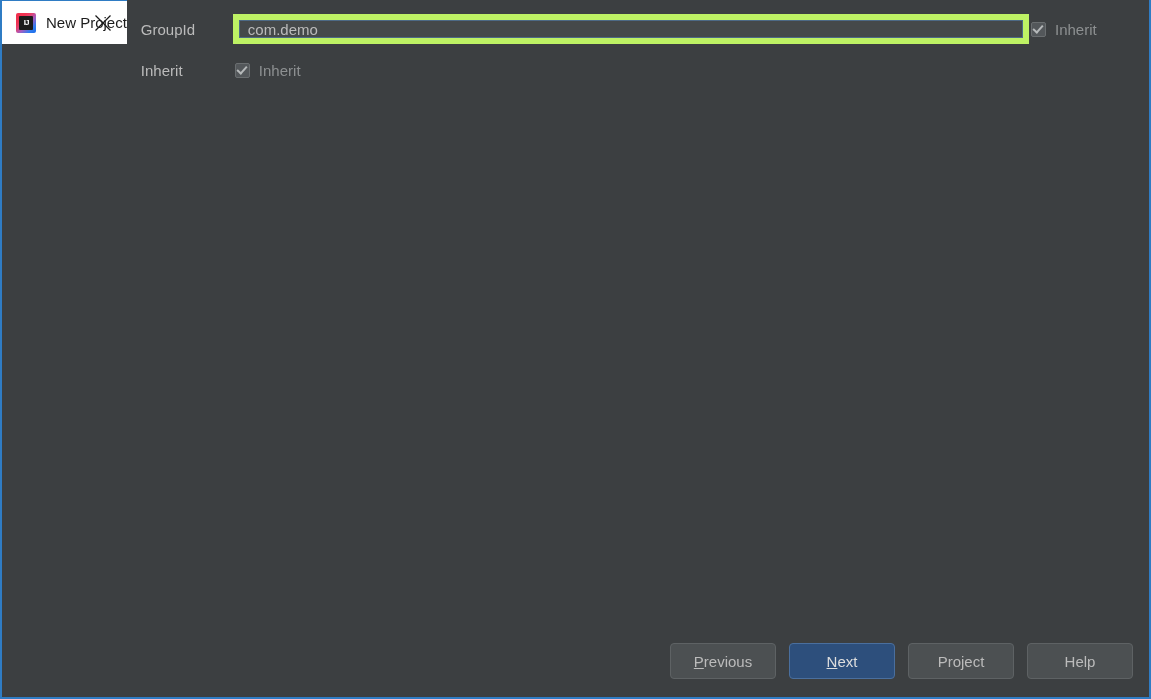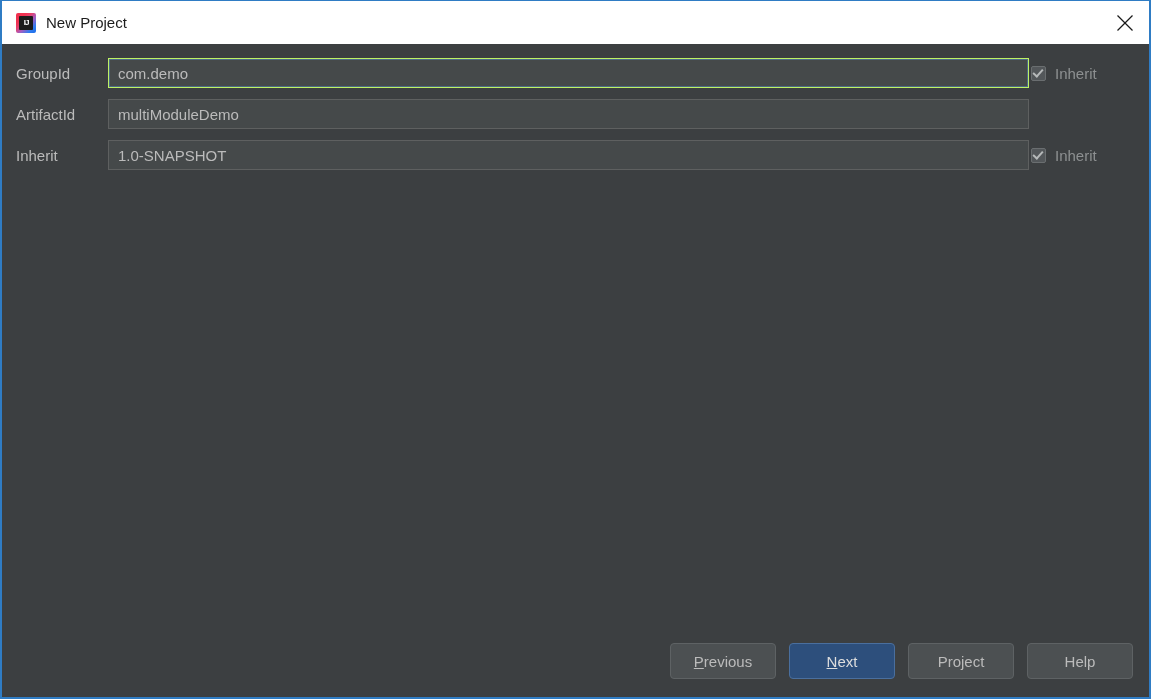--- a/index.html
+++ b/index.html
@@ -13,21 +13,20 @@
   }
 
   #window {
     position: relative;
     width: 1151px;
     height: 699px;
     background: #3c3f41;
     border: 2px solid #2f7cc4;
     border-top: none;
     display: flex;
-    flex-direction: column;
   }
 
   
   #titlebar {
     height: 44px;
     flex: 0 0 44px;
     background: #ffffff;
     border-top: 1px solid #2f7cc4;
     display: flex;
     align-items: center;
@@ -130,21 +129,21 @@
     border: 1px solid #5e6060;
     color: #bbbbbb;
     font-size: 15px;
     font-family: "Liberation Sans", sans-serif;
     padding: 0 9px;
     line-height: 28px;
     outline: none;
     border-radius: 0;
   }
   .text-field.focused {
-    border: 1px solid #bef264;
+    border: 6px solid #bef264;
     box-shadow: 0 0 0 1px #4d6a86 inset;
   }
 
   .inherit-cell {
     flex: 0 0 104px;
     width: 104px;
     display: flex;
     align-items: center;
     padding-left: 2px;
   }
@@ -245,29 +244,23 @@
         <div class="form-label">GroupId</div>
         <input class="text-field focused" type="text" value="com.demo" style="">
         <div class="inherit-cell">
           <div class="checkbox">
               <span class="tick"></span>
             </div>
           <span class="checkbox-label">Inherit</span>
         </div>
       </div>
 
-      <div class="form-row">
-        <div class="form-label">ArtifactId</div>
-        <input class="text-field" type="text" value="multiModuleDemo" style="">
-        <div class="inherit-cell empty"></div>
-      </div>
 
       <div class="form-row">
         <div class="form-label">Inherit</div>
-        <input class="text-field" type="text" value="1.0-SNAPSHOT" style="">
         <div class="inherit-cell">
           <div class="checkbox">
               <span class="tick"></span>
             </div>
           <span class="checkbox-label">Inherit</span>
         </div>
       </div>
 
     </div>
 

